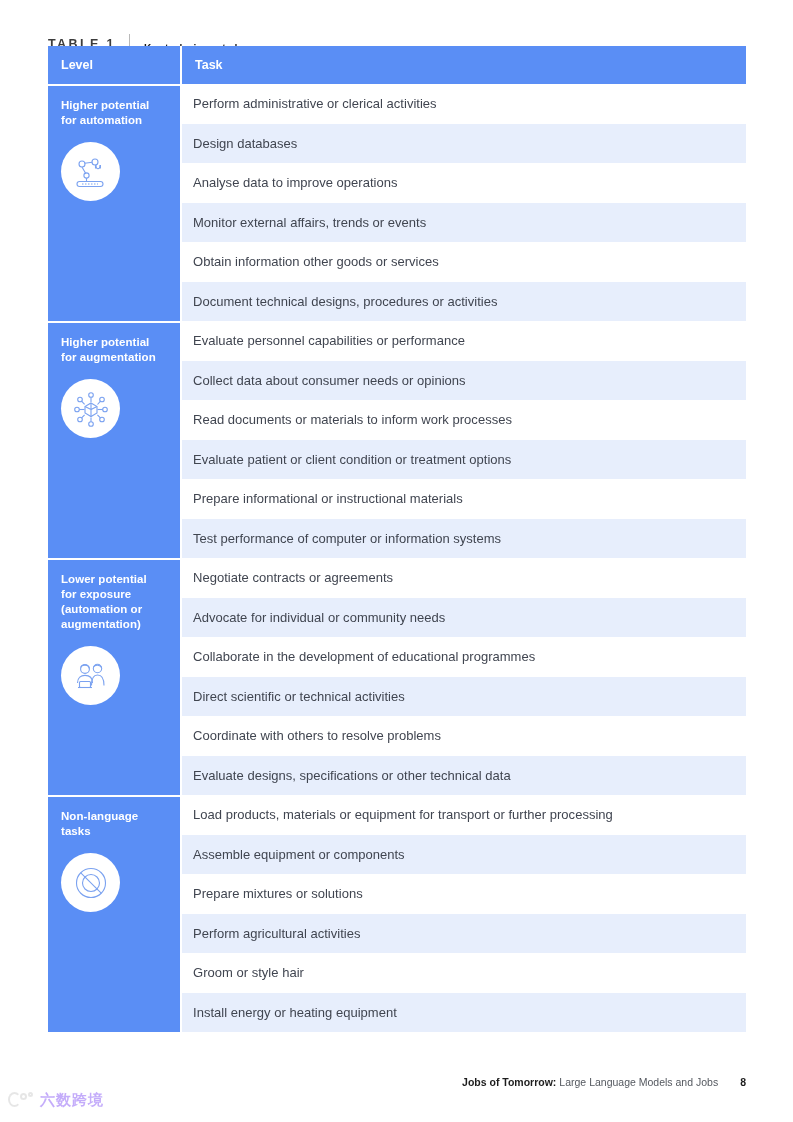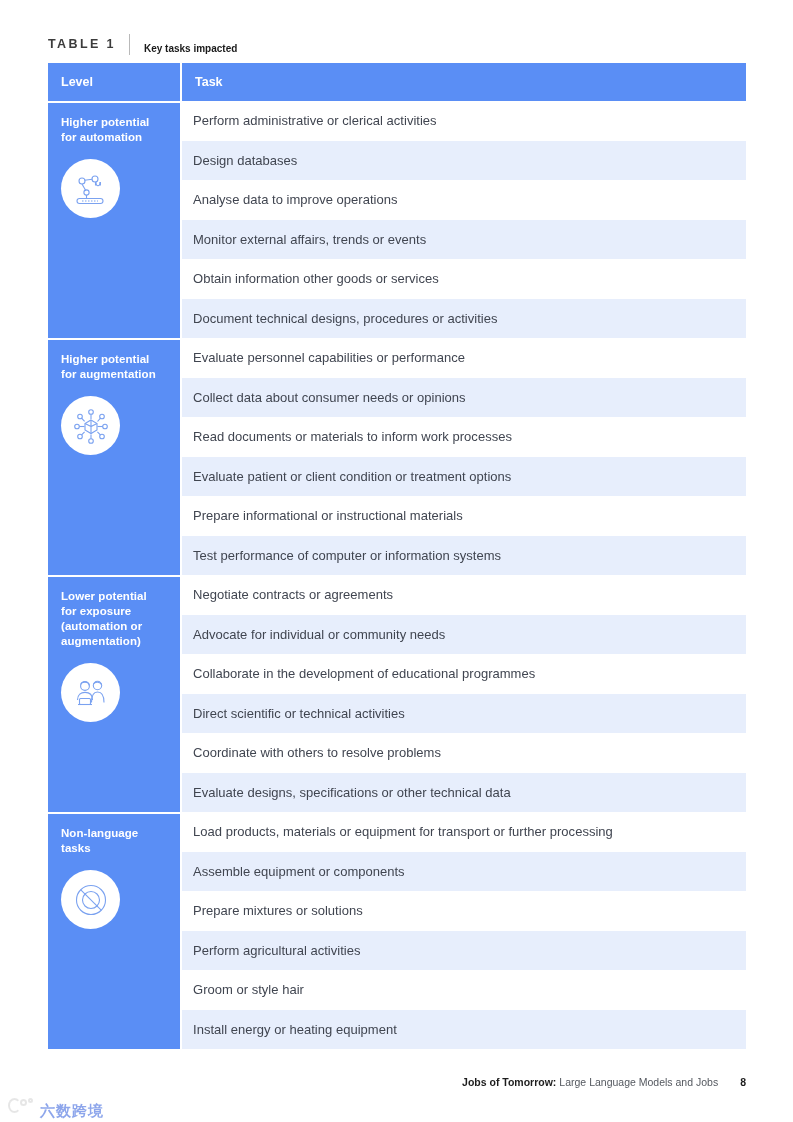--- a/index.html
+++ b/index.html
@@ -48,21 +48,21 @@
     color: #1a1a1a;
     padding-left: 14px;
     white-space: nowrap;
     margin-top: 8px;
   }
 
   
   .table {
     position: absolute;
     left: 48px;
-    top: 63px;
+    top: 46px;
     width: 698px;
   }
 
   .thead {
     display: flex;
     height: 38px;
     width: 698px;
   }
   .th-level {
     width: 134px;
@@ -183,23 +183,22 @@
   }
   .wm-mark .c3 {
     position: absolute; left: 20px; top: 2px;
     width: 5px; height: 5px;
     border: 2px solid #cfcfcf;
     border-radius: 50%;
   }
   .wm-text {
     font-size: 15px;
     font-weight: bold;
-    color: #1d4ed8;
+    color: #8b5cf6;
     letter-spacing: 1px;
-    margin-top: 12px;
   }
 </style>
 </head>
 <body>
 
 <div class="page">
 
   <div class="caption">
     <span class="caption-label">TABLE 1</span>
     <span class="caption-divider"></span>

